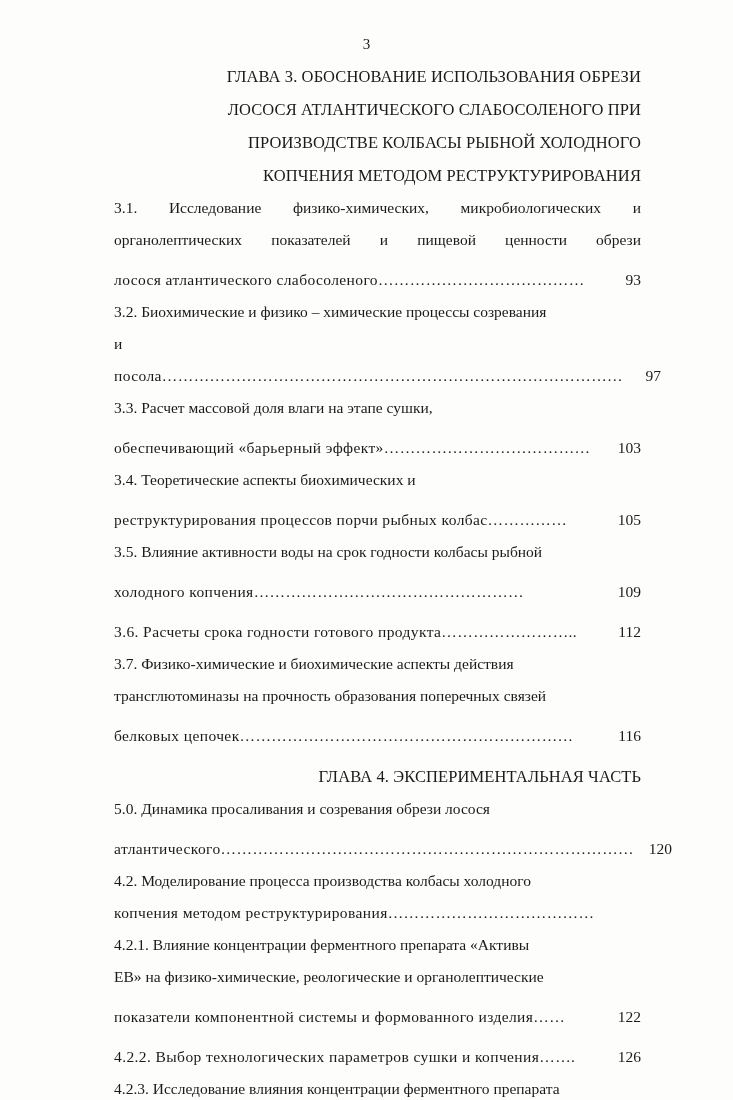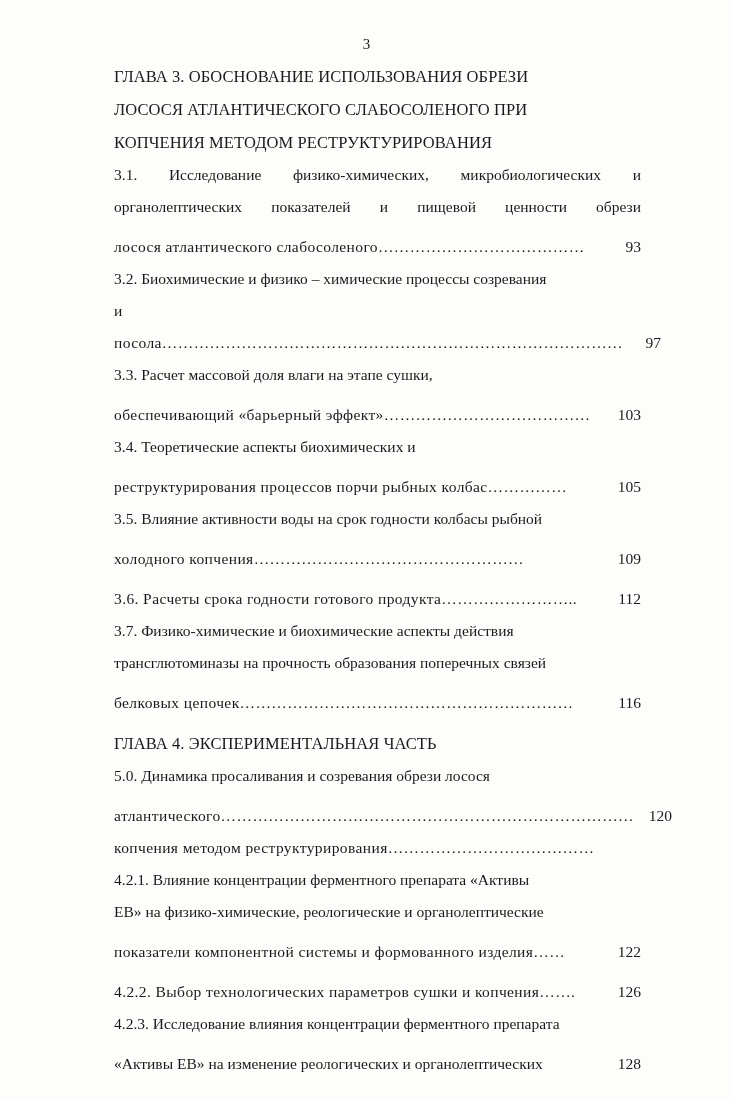--- a/index.html
+++ b/index.html
@@ -32,21 +32,21 @@
   }
   .content {
     position: absolute;
     left: 114px;
     top: 60px;
     width: 527px;
   }
   .chapter-title {
     font-size: 16.5px;
     line-height: 33px;
-    text-align: left;
+    text-align: right;
     letter-spacing: 0.1px;
   }
   .chapter-title.spaced {
     margin-top: 8px;
   }
   .entry {
     display: flex;
     align-items: flex-end;
     font-size: 15.5px;
     line-height: 32px;
@@ -80,20 +80,21 @@
 
 <div class="page">
 
   <div class="page-number">3</div>
 
   <div class="content">
 
     <div class="chapter-title">
       <div>ГЛАВА 3. ОБОСНОВАНИЕ ИСПОЛЬЗОВАНИЯ ОБРЕЗИ</div>
       <div>ЛОСОСЯ АТЛАНТИЧЕСКОГО СЛАБОСОЛЕНОГО ПРИ</div>
+      <div>ПРОИЗВОДСТВЕ КОЛБАСЫ РЫБНОЙ ХОЛОДНОГО</div>
       <div>КОПЧЕНИЯ МЕТОДОМ РЕСТРУКТУРИРОВАНИЯ</div>
     </div>
 
     <div>
       <div class="blockline justified">3.1. Исследование физико-химических, микробиологических   и</div>
       <div class="blockline justified">органолептических  показателей  и  пищевой  ценности  обрези</div>
       <div class="entry">
         <span class="text leader">лосося атлантического слабосоленого…………………………………</span>
         <span class="pageno">93</span>
       </div>
@@ -153,20 +154,21 @@
 
     <div>
       <div class="blockline">5.0. Динамика просаливания и созревания обрези лосося</div>
       <div class="entry">
         <span class="text leader">атлантического……………………………………………………………………</span>
         <span class="pageno">120</span>
       </div>
     </div>
 
     <div>
+      <div class="blockline">4.2. Моделирование процесса производства колбасы холодного</div>
       <div class="entry">
         <span class="text leader">копчения методом реструктурирования…………………………………</span>
         <span class="pageno"></span>
       </div>
     </div>
 
     <div>
       <div class="blockline">4.2.1. Влияние концентрации  ферментного препарата  «Активы</div>
       <div class="blockline">ЕВ» на физико-химические, реологические и органолептические</div>
       <div class="entry">

